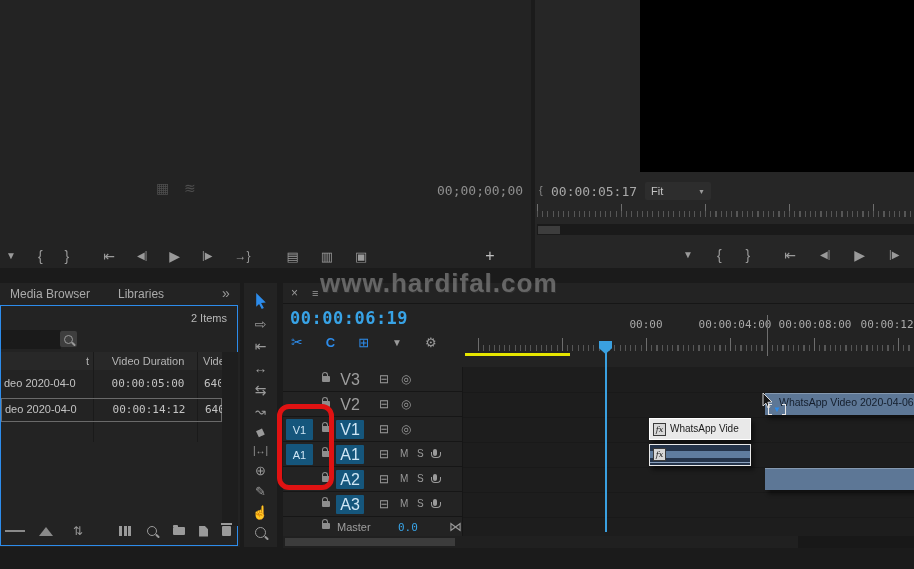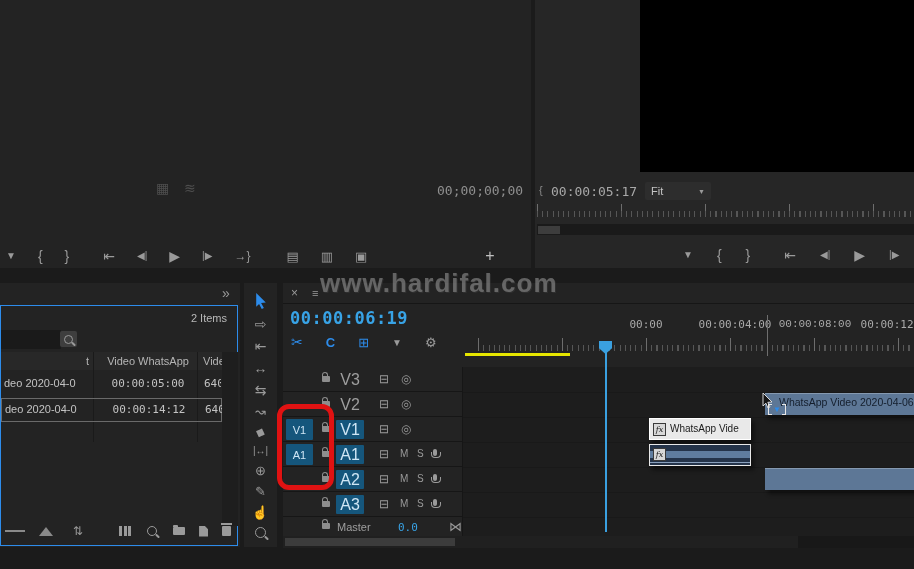--- a/index.html
+++ b/index.html
@@ -105,33 +105,37 @@
       <span style="font-size:14px;">{</span>
       <span style="font-size:14px;">}</span>
       <span style="margin-left:10px;font-size:14px;">⇤</span>
       <span style="font-size:10px;">◀|</span>
       <span style="font-size:14px;">▶</span>
       <span style="font-size:10px;">|▶</span>
     </div>
   </div>
 
   <div class="panel" style="left:0;top:283px;width:240px;height:264px;">
+    <div class="tabs" style="left:10px;top:4px;">
+      <span>Media Browser</span>
+      <span>Libraries</span>
+    </div>
     <span class="abs" style="left:222px;top:2px;font-size:14px;color:#9a9a9a;">»</span>
 
     <div class="abs" style="left:0;top:22px;width:238px;height:241px;border:1px solid #2d8ceb;box-sizing:border-box;background:#232323;">
       <span class="abs" style="right:10px;top:6px;font-size:11px;color:#b9b9b9;">2 Items</span>
 
       <input class="abs" style="left: 0px; top: 24px; width: 56px; height: 17px; background: rgb(26, 26, 26); border: none; outline: none;">
       <div class="abs flexrow" style="left:59px;top:25px;width:17px;height:16px;background:#3e3e3e;border-radius:2px;justify-content:center;">
         <span class="magicon"></span>
       </div>
 
       <div class="abs" style="left:0;top:46px;width:221px;height:18px;background:#282828;">
         <span class="abs" style="left:74px;top:3px;width:14px;text-align:right;font-size:11px;color:#b5b5b5;">t</span>
-        <span class="abs" style="left:100px;top:3px;width:94px;text-align:center;font-size:11px;color:#b5b5b5;">Video WhatsApp</span>
+        <span class="abs" style="left:100px;top:3px;width:94px;text-align:center;font-size:11px;color:#b5b5b5;">Video Duration</span>
         <span class="abs" style="left:202px;top:3px;font-size:11px;color:#b5b5b5;">Video</span>
       </div>
       <div class="colsep" style="left:92px;top:46px;height:90px;"></div>
       <div class="colsep" style="left:196px;top:46px;height:90px;"></div>
 
       <div class="abs" style="left:0;top:66px;width:221px;height:24px;">
         <span class="abs" style="left:3px;top:5px;font-size:11px;color:#c3c3c3;">deo 2020-04-0</span>
         <span class="abs mono" style="left:100px;top:5px;width:94px;text-align:center;font-size:11px;color:#c3c3c3;">00:00:05:00</span>
         <span class="abs mono" style="left:203px;top:5px;width:17px;overflow:hidden;font-size:11px;color:#c3c3c3;">640</span>
       </div>
@@ -191,21 +195,21 @@
       <span style="color:#2d8ceb;font-size:14px;">✂</span>
       <span style="color:#2d8ceb;font-size:13px;font-weight:bold;">C</span>
       <span style="color:#2d8ceb;font-size:13px;">⊞</span>
       <span style="color:#9a9a9a;font-size:10px;">▼</span>
       <span style="color:#9a9a9a;font-size:13px;">⚙</span>
     </div>
 
     <div class="abs" style="left:179px;top:20px;width:452px;height:53px;overflow:hidden;">
       <span class="abs mono" style="left:184px;top:15px;transform:translateX(-50%);font-size:11px;color:#aaaaaa;">00:00</span>
       <span class="abs mono" style="left:268px;top:15px;transform:translateX(-50%);font-size:11px;color:#aaaaaa;padding-left:10px;">00:00:04:00</span>
-      <span class="abs mono" style="left:353px;top:15px;transform:translateX(-50%);font-size:11px;color:#aaaaaa;font-family:Liberation Mono, monospace;">00:00:08:00</span>
+      <span class="abs mono" style="left:353px;top:15px;transform:translateX(-50%);font-size:11px;color:#aaaaaa;">00:00:08:00</span>
       <span class="abs mono" style="left:435px;top:15px;transform:translateX(-50%);font-size:11px;color:#aaaaaa;">00:00:12:00</span>
 
       <div class="ticks-minor" style="left:16px;top:42px;width:436px;"></div>
       <div class="ticks-major" style="left:16px;top:35px;width:436px;"></div>
       <div class="abs" style="left:305px;top:12px;width:1px;height:41px;background:#6e6e6e;"></div>
     </div>
     <div class="abs" style="left:182px;top:70px;width:105px;height:3px;background:#e6e600;"></div>
 
     <div class="abs" style="left:0;top:84px;width:179px;height:169px;">
 

